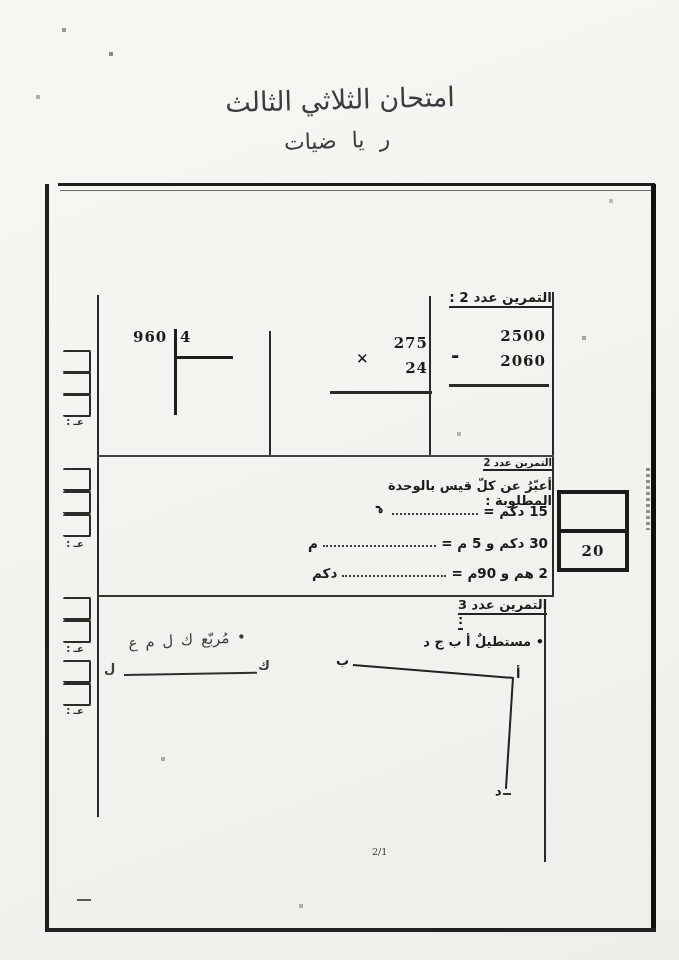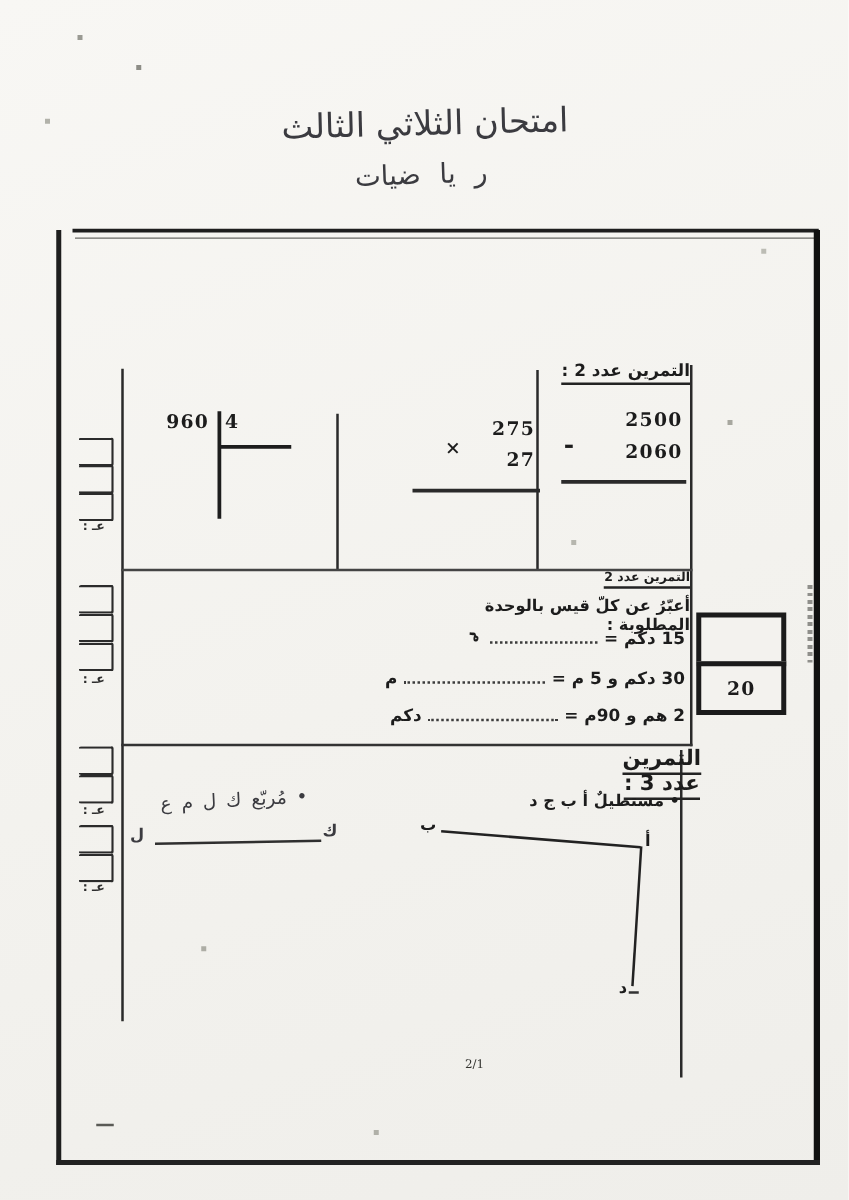--- a/index.html
+++ b/index.html
@@ -81,21 +81,21 @@
   <div class="abs" style="left:445px;top:327px;width:105px;">
     <div class="num" style="text-align:right;padding-right:4px;">2500</div>
     <div class="num" style="position:absolute;left:6px;top:16px;font-size:20px;">-</div>
     <div class="num" style="text-align:right;padding-right:4px;margin-top:7px;">2060</div>
     <div class="hline" style="left:4px;top:57px;width:100px;height:2.5px;"></div>
   </div>
 
   <div class="abs" style="left:328px;top:334px;width:104px;">
     <div class="num" style="text-align:right;padding-right:4px;">275</div>
     <div class="num" style="position:absolute;left:28px;top:15px;font-size:15px;">×</div>
-    <div class="num" style="text-align:right;padding-right:4px;margin-top:7px;">27</div>
+    <div class="num" style="text-align:right;padding-right:4px;margin-top:7px;">24</div>
     <div class="hline" style="left:2px;top:57px;width:102px;height:2.5px;"></div>
   </div>
 
   <div class="abs" style="left:133px;top:328px;width:110px;height:90px;">
     <div class="num" style="position:absolute;left:0;top:0;">960</div>
     <div class="vline" style="left:41px;top:1px;width:2.5px;height:86px;background:#1d1d1d;"></div>
     <div class="num" style="position:absolute;left:47px;top:0;">4</div>
     <div class="hline" style="left:43px;top:28px;width:57px;height:2.5px;background:#1d1d1d;"></div>
   </div>
 
@@ -120,21 +120,21 @@
     <span>دكم</span>
   </div>
 
   <div class="scorebox" style="top:490px;"></div>
   <div class="scorebox" style="top:529px;">
     <span class="num" style="font-size:15px;">20</span>
   </div>
   <div class="abs" style="left:646px;top:468px;width:4px;height:62px;opacity:.75;
               background:repeating-linear-gradient(180deg,#6e6e6a 0 3px,transparent 3px 6px);"></div>
 
-  <div class="abs ar b" style="left:458px;top:597px;width:95px;font-size:17px;text-align:center;margin-left:24px;">
+  <div class="abs ar b" style="left:458px;top:597px;width:95px;font-size:13px;text-align:left;">
     <span class="u">التمرين عدد 3 :</span>
   </div>
   <div class="abs ar b" style="left:386px;top:634px;width:158px;font-size:13px;text-align:right;">• مستطيلٌ أ ب ج د</div>
 
   <div class="abs ar hand" style="left:128px;top:631px;width:118px;font-size:15px;text-align:right;transform:rotate(-3deg);word-spacing:3px;">• مُربّع ك ل م ع</div>
 
   <div class="hline" style="left:124px;top:674px;width:133px;height:2px;transform:rotate(-1deg);transform-origin:left center;background:#2f2f2f;"></div>
   <div class="pt hand" style="left:258px;top:658px;">ك</div>
   <div class="pt hand" style="left:104px;top:661px;">ل</div>
 

